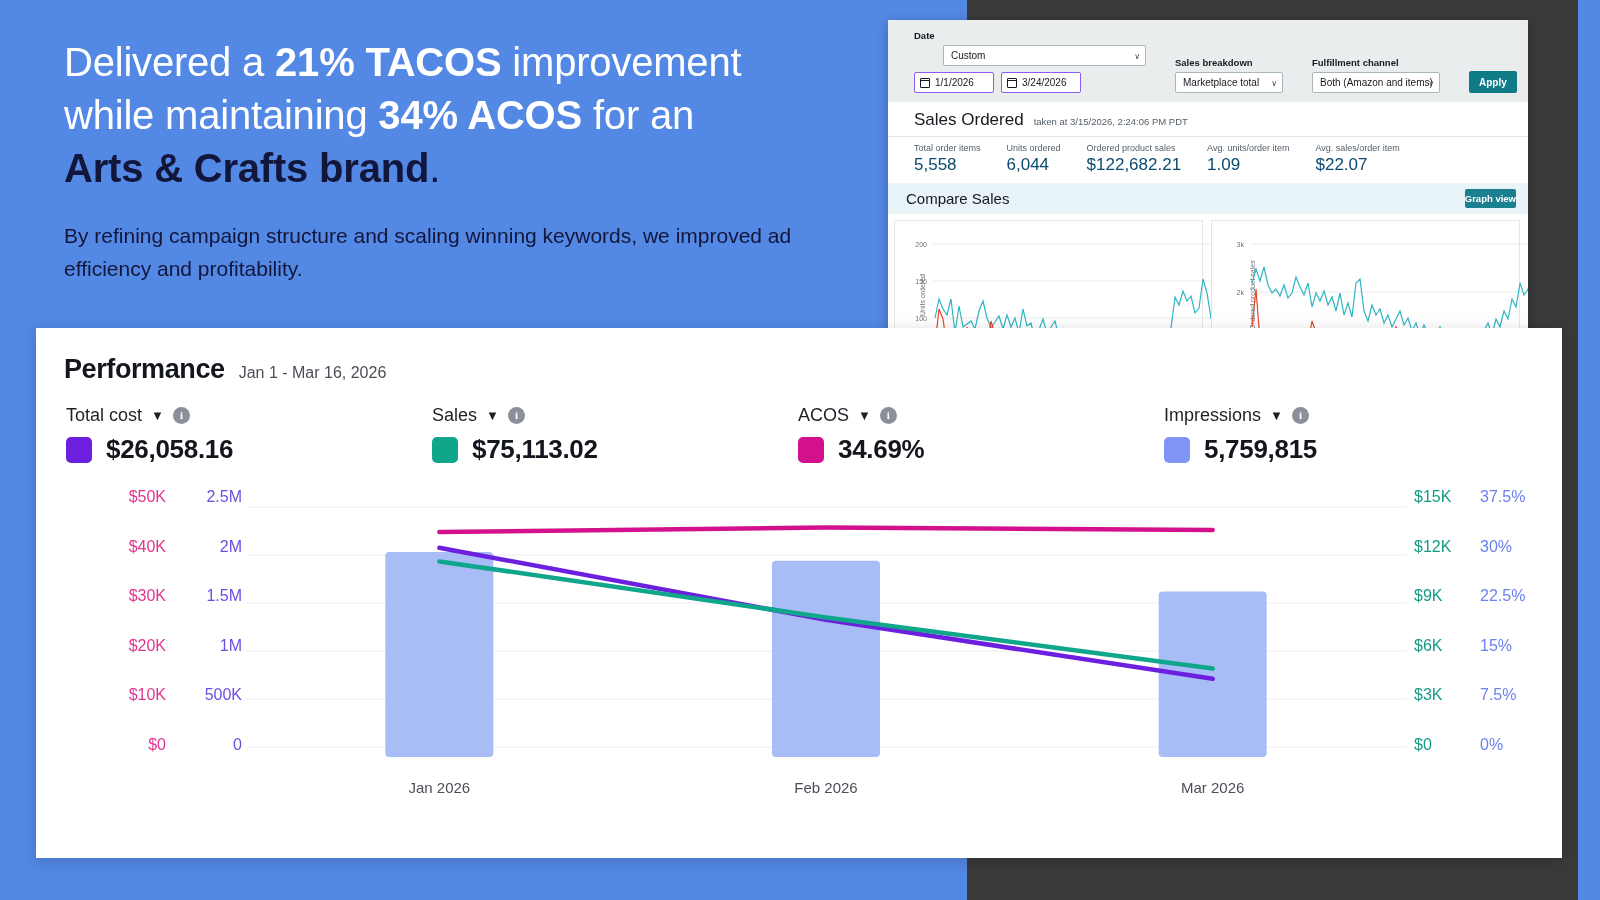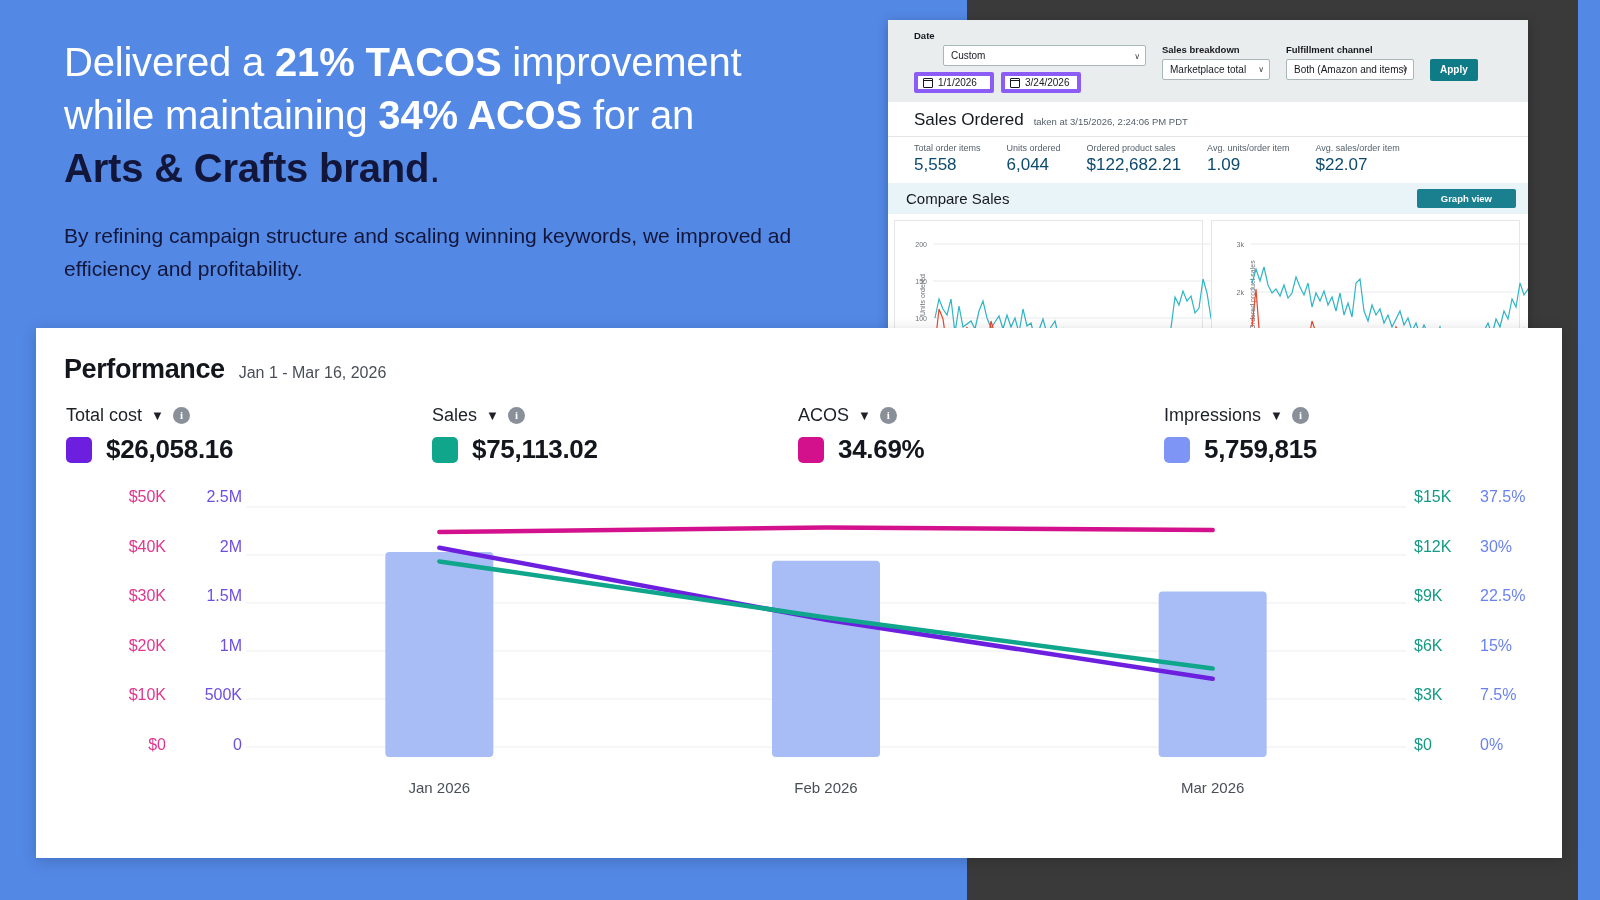--- a/index.html
+++ b/index.html
@@ -37,39 +37,39 @@
   
   .dash {
     position: absolute; left: 888px; top: 20px; width: 640px; height: 358px;
     background: #ffffff; overflow: hidden;
     box-shadow: 0 2px 10px rgba(0,0,0,0.25);
   }
   .dash-filters {
     background: #eaeded; padding: 10px 14px 12px 26px; height: 82px;
     position: relative;
   }
-  .filt-row { display: flex; align-items: center; gap: 16px; }
+  .filt-row { display: flex; align-items: flex-end; gap: 29px; }
   .filt { display: flex; flex-direction: column; }
   .filt-label { font-size: 9.5px; font-weight: 700; color: #16191f; margin-bottom: 4px; }
   .sel {
     position: relative; background: #fff; border: 1px solid #aab7b8;
     height: 21px; display: flex; align-items: center;
     padding: 0 18px 0 7px; font-size: 10px; color: #16191f; border-radius: 2px;
     white-space: nowrap;
   }
   .sel .chev {
     position: absolute; right: 5px; top: 50%; transform: translateY(-50%);
     font-size: 8px; color: #444;
   }
   .sel.w-date { width: 203px; margin-left: 29px; }
   .sel.w-break { width: 108px; }
   .sel.w-fulfil { width: 128px; }
   .date-row { display: flex; gap: 7px; margin-top: 6px; }
   .date-in {
-    background: #fff; border: 4px solid #8b5cf6; height: 21px; width: 80px;
+    background: #fff; border: 1px solid #8b5cf6; height: 21px; width: 80px;
     display: flex; align-items: center; gap: 5px; padding: 0 5px;
     font-size: 10px; color: #16191f; border-radius: 2px;
   }
   .cal-ico {
     width: 10px; height: 10px; border: 1.2px solid #16191f; border-radius: 1px;
     position: relative; flex: 0 0 auto;
   }
   .cal-ico::before {
     content:""; position: absolute; left: -1.2px; right: -1.2px; top: 1.4px;
     height: 1.2px; background: #16191f;
@@ -92,21 +92,21 @@
   .metric-lab { font-size: 9px; color: #55606b; margin-bottom: 2px; white-space: nowrap; }
   .metric-val { font-size: 17px; color: #0c4a6e; font-weight: 400; white-space: nowrap; }
 
   .compare-bar {
     background: #e8f4f8; display: flex; align-items: center;
     justify-content: space-between; padding: 6px 12px 6px 18px;
   }
   .compare-title { font-size: 15px; color: #16191f; }
   .graph-view {
     background: #1a7f8e; color: #fff; font-size: 9.5px; font-weight: 700;
-    padding: 4px 24px; border-radius: 2px; cursor: pointer; border: none;
+    padding: 4px 0; border-radius: 2px; cursor: pointer; border: none;
   }
 
   .spark-row { display: flex; gap: 0; padding: 6px 0 0 6px; }
   .spark-card {
     border: 1px solid #e4e6e7; background: #fff; width: 340px; height: 150px;
     position: relative; margin-right: 8px; padding: 4px 0 0 0;
   }
   .spark-ylab {
     position: absolute; left: 6px; top: 50%;
     transform: translateY(-50%) rotate(-90deg); transform-origin: center;

